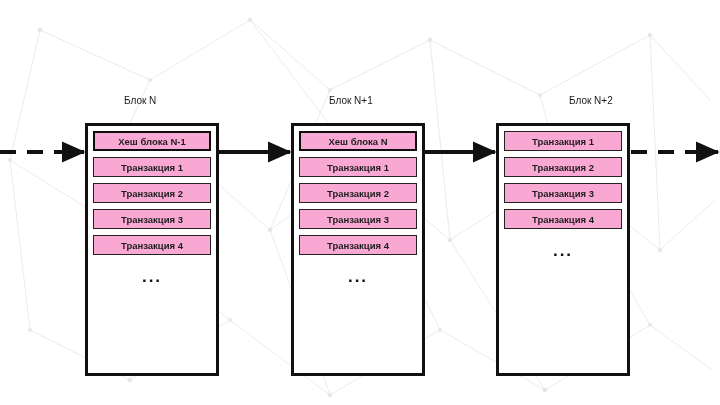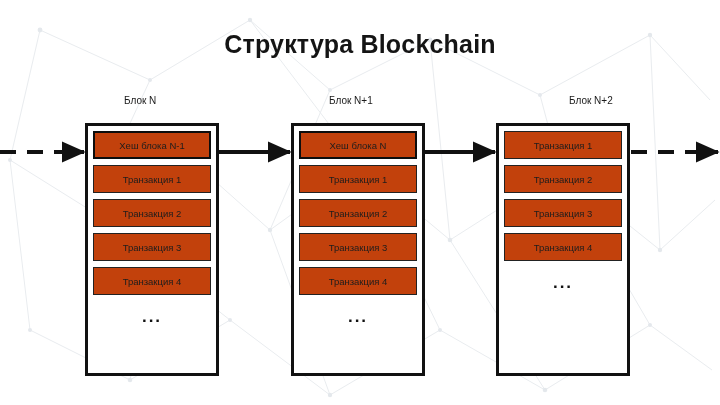--- a/index.html
+++ b/index.html
@@ -39,30 +39,31 @@
     position:absolute;
     top:123px;
     width:134px;
     height:253px;
     border:3px solid #111111;
     background:#ffffff;
     padding:5px 5px 0 5px;
   }
 
   .row {
-    height:28px;
+    height:20px;
     margin-bottom:6px;
     border:1.5px solid #222222;
-    background:#c2410c;
+    background:#f9a8d4;
     display:flex;
     align-items:center;
     justify-content:center;
     font-size:9.5px;
     color:#1d1d1d;
     white-space:nowrap;
+    font-weight:bold;
   }
   .row.hash { border-width:2.5px; border-color:#0d0d0d; }
 
   .ellipsis {
     height:30px;
     display:flex;
     align-items:center;
     justify-content:center;
     font-size:17px;
     font-weight:bold;
@@ -112,21 +113,20 @@
       <circle cx="230" cy="320" r="2"></circle>
     <circle cx="330" cy="395" r="2.2"></circle>
       <circle cx="440" cy="330" r="2"></circle>
     <circle cx="545" cy="390" r="2.3"></circle>
       <circle cx="650" cy="325" r="2"></circle>
   </g>
 </svg>
 
 <div id="slide">
 
-  <div id="page-title">Структура Blockchain</div>
 
   <div class="block-label" style="left:124px;">Блок N</div>
   <div class="block" style="left:85px;">
     <div class="row hash">Хеш блока N-1</div>
     <div class="row">Транзакция 1</div>
     <div class="row">Транзакция 2</div>
     <div class="row">Транзакция 3</div>
     <div class="row">Транзакция 4</div>
     <div class="ellipsis">...</div>
   </div>

